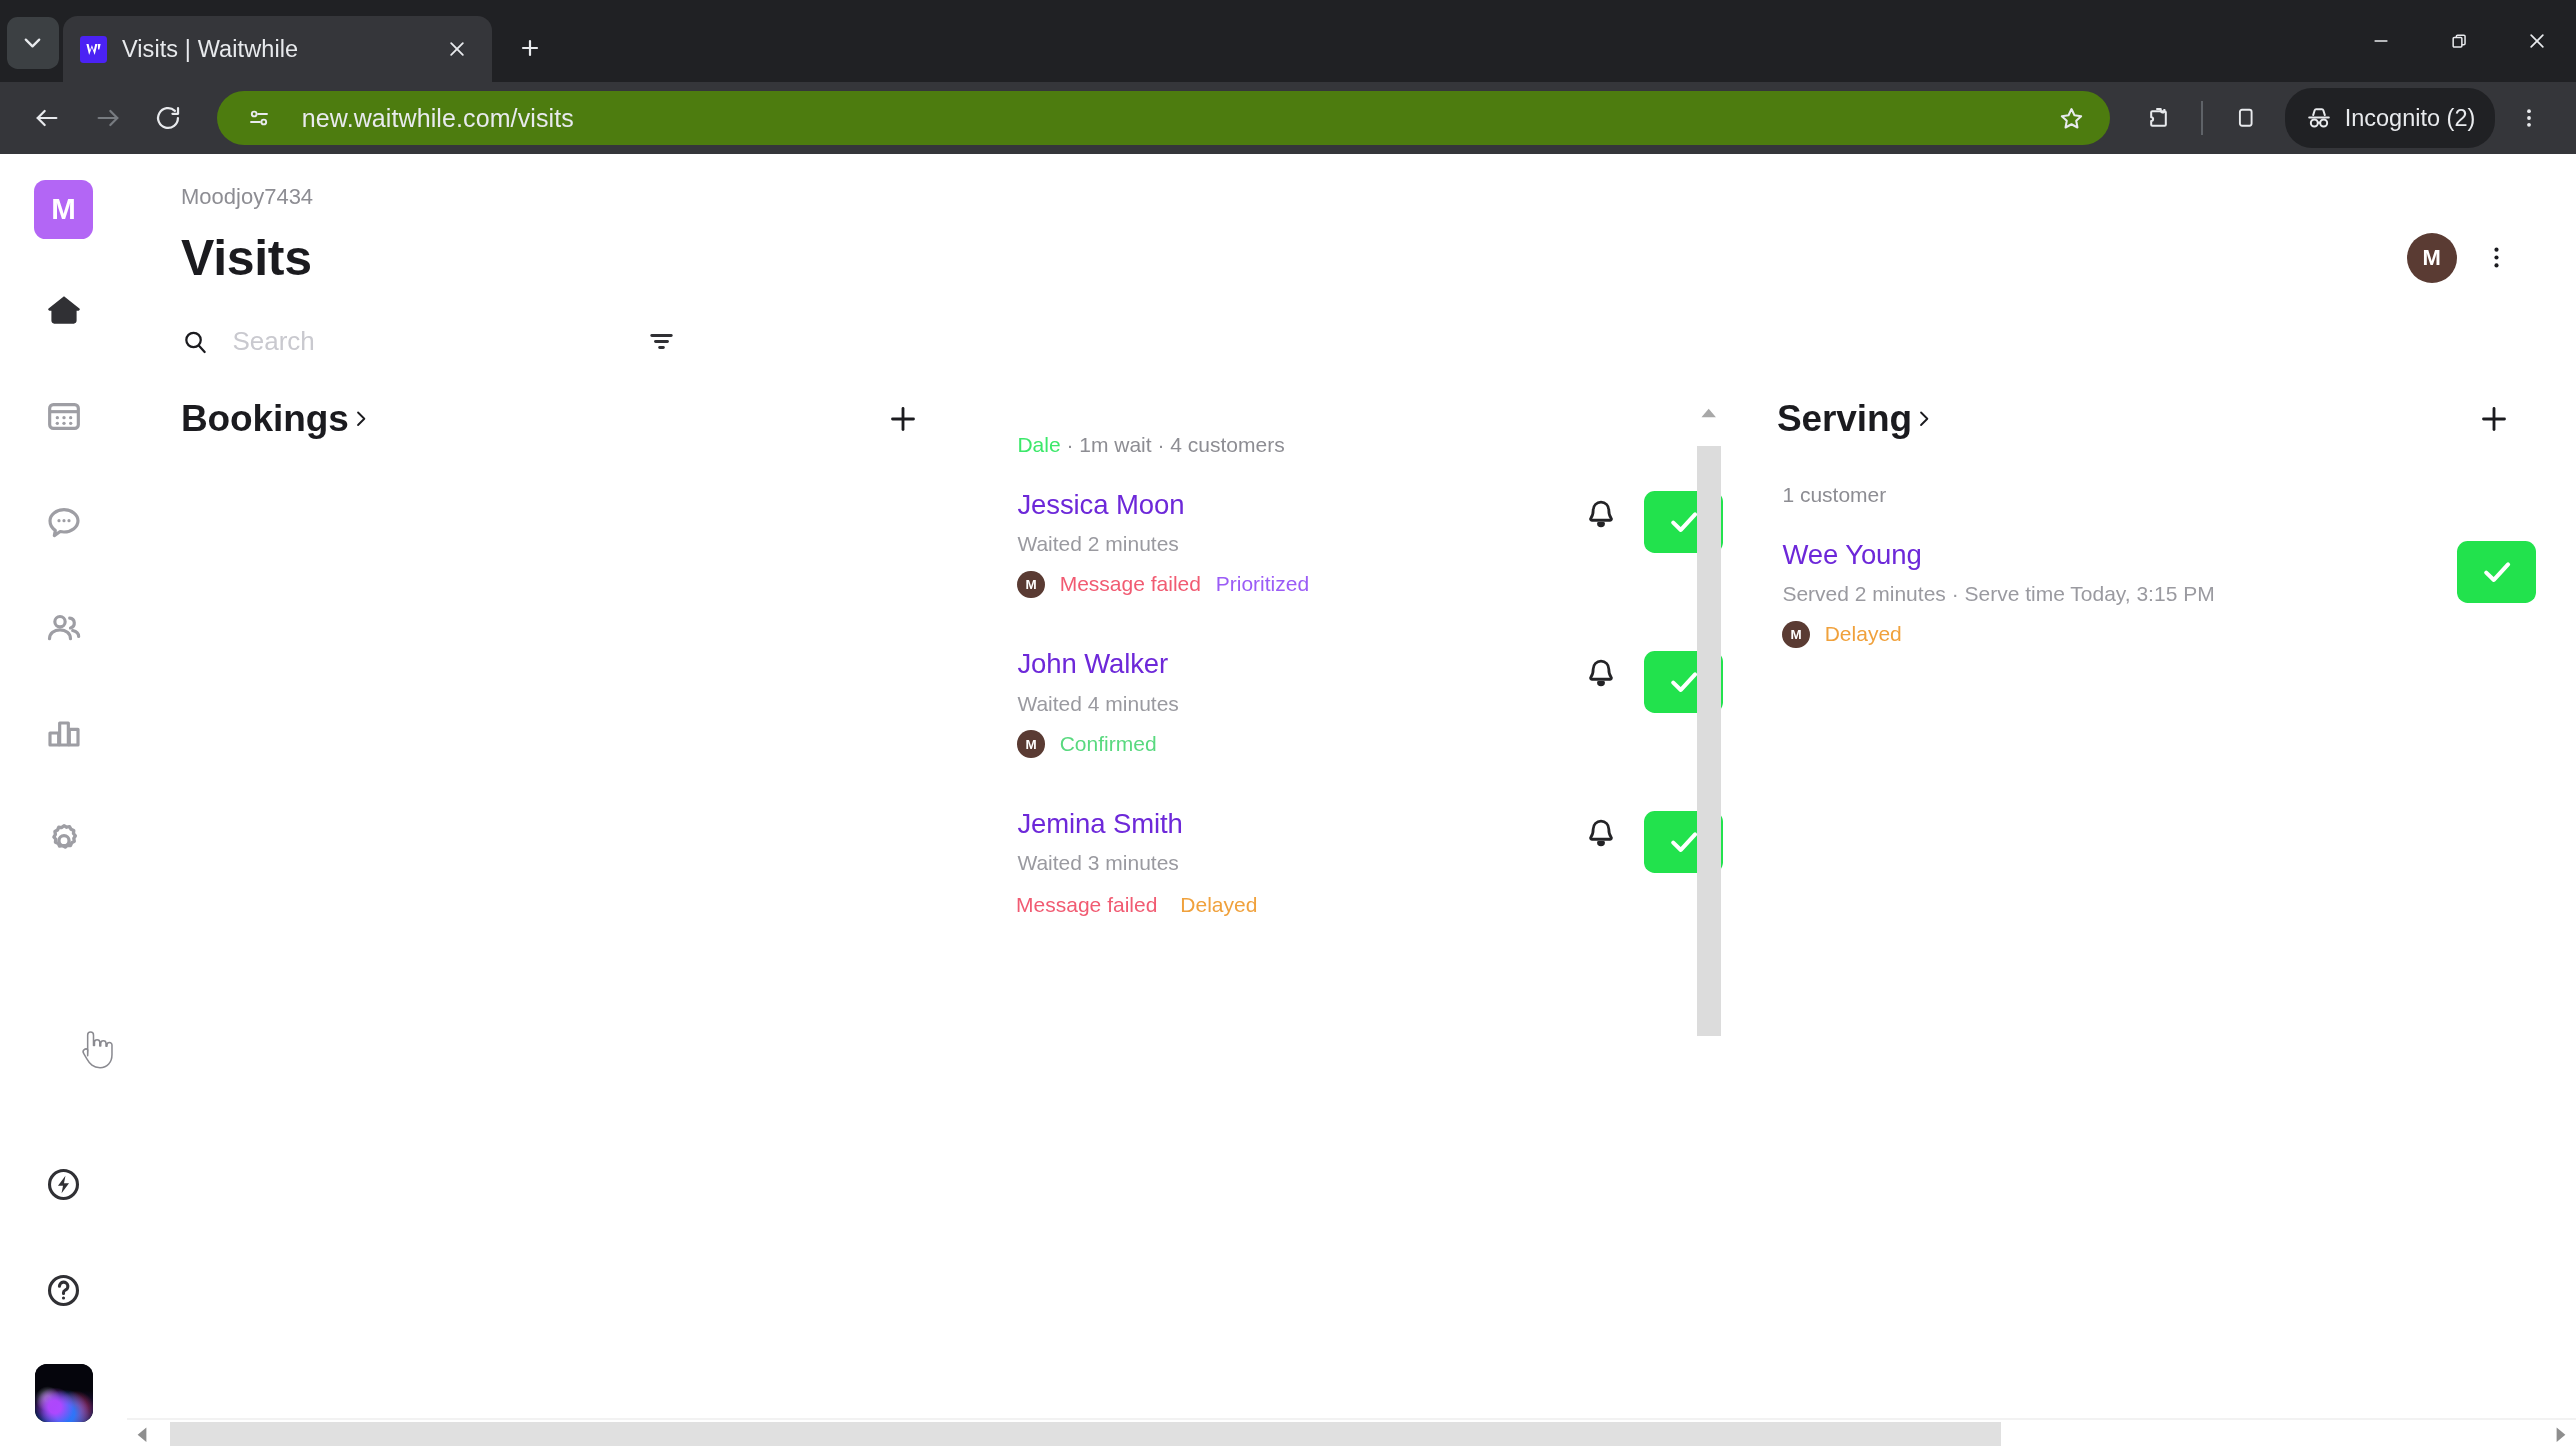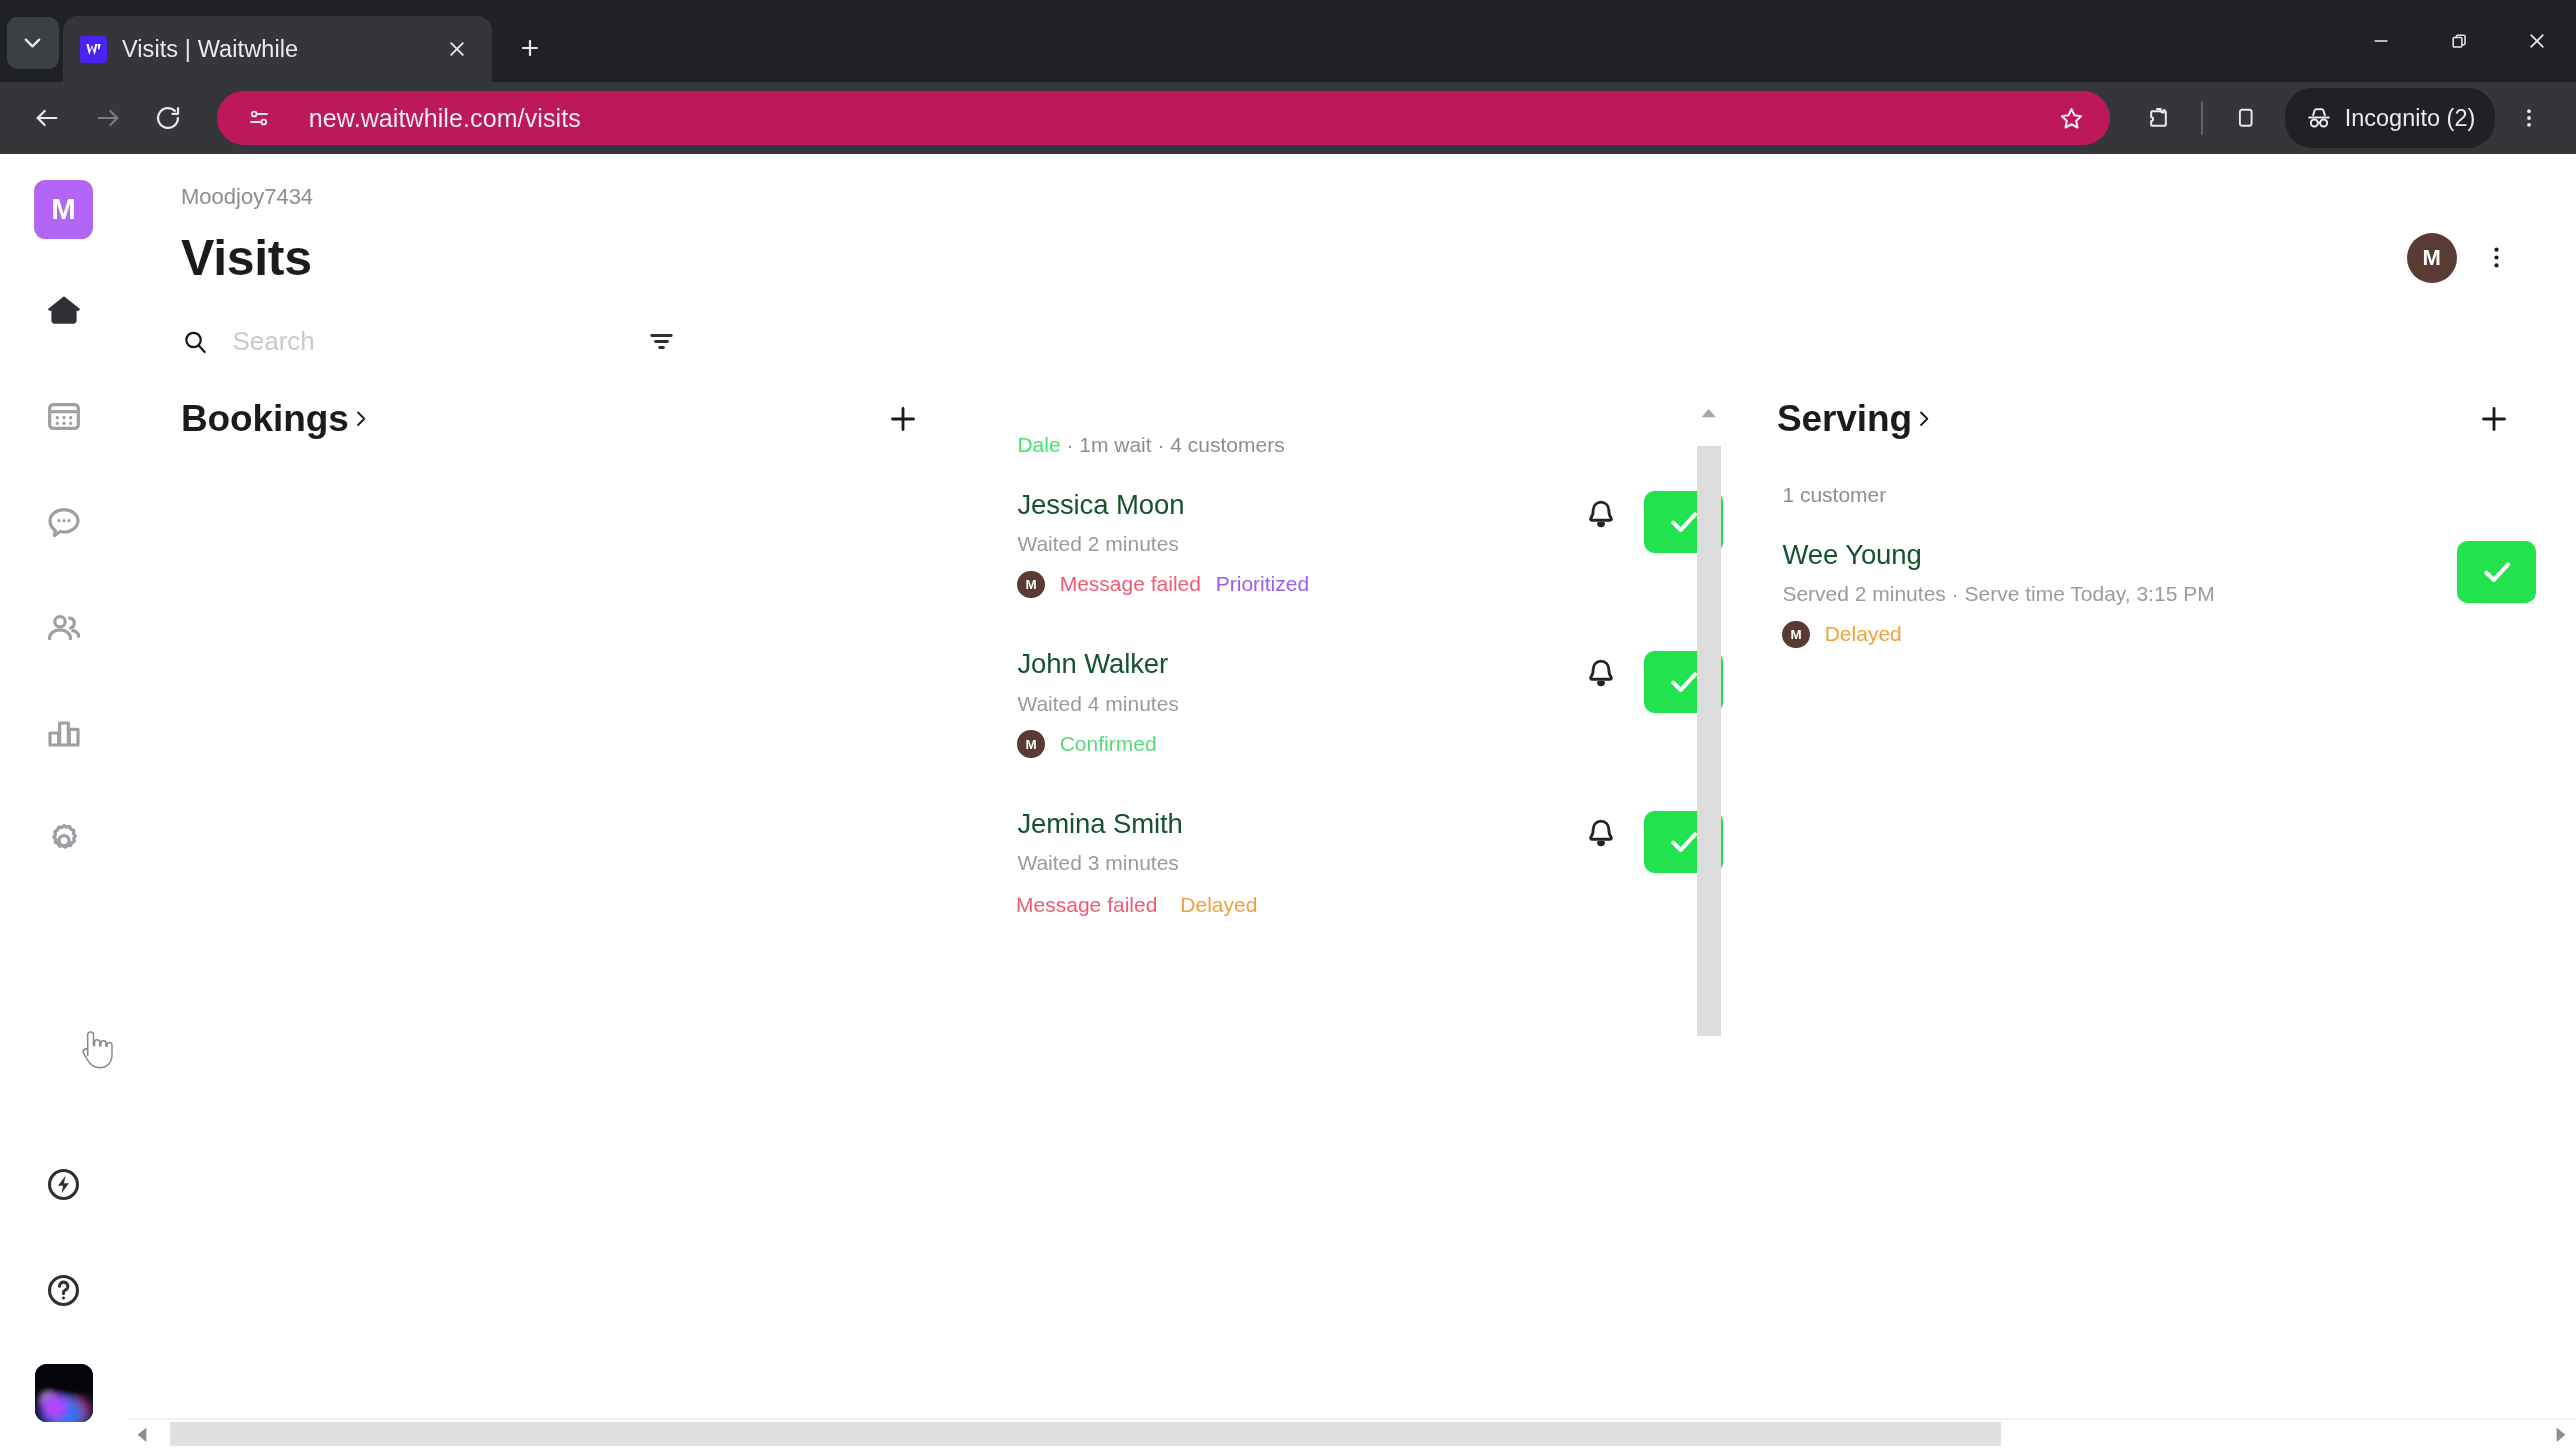--- a/index.html
+++ b/index.html
@@ -48,23 +48,23 @@
 
   .toolbar {
     height: 72px; background: #35363a; display: flex; align-items: center;
     padding: 0 20px; gap: 6.7px; flex: none;
   }
   .tb-icon-btn {
     width: 54px; height: 54px; border-radius: 50%; display: flex;
     align-items: center; justify-content: center; cursor: pointer; flex: none;
   }
   .omnibox {
-    flex: 1; height: 54px; background: #be185d; border-radius: 27px;
+    flex: 1; height: 54px; background: #4d7c0f; border-radius: 27px;
     display: flex; align-items: center; padding: 0 10.7px 0 20px; margin: 0 14.8px;
-    gap: 28px; cursor: text; min-width: 0;
+    gap: 21px; cursor: text; min-width: 0;
   }
   .omnibox-site-btn {
     width: 44px; height: 44px; border-radius: 50%; display:flex; align-items:center;
     justify-content:center; flex: none; cursor: pointer;
   }
   .omnibox-url {
     color: #e8eaed; font-size: 25px; flex: 1; white-space: nowrap; overflow: hidden;
     letter-spacing: 0.1px;
   }
   .tb-sep { width: 1.3px; height: 34px; background: #5f6368; margin: 0 9.4px; flex: none; }
@@ -150,21 +150,21 @@
   .col-head-spacer { flex: 1; }
   .col-add { width: 50px; height: 50px; display:flex; align-items:center; justify-content:center; cursor: pointer; }
 
   .col-meta { font-size: 21px; color: #8d8d93; padding: 39px 0 0 5.4px; }
   .col-meta .open { color: #3ce86a; }
 
   .col-list { margin-top: 32px; position: relative; flex: 1; min-height: 0; overflow: hidden; }
 
   .entry { position: relative; padding: 0 0 0 5.4px; margin-bottom: 50px; display: flex; align-items: flex-start; cursor: pointer; }
   .entry-main { flex: 1; min-width: 0; }
-  .entry-name { font-size: 27.5px; color: #14532d; letter-spacing: -0.1px; }
+  .entry-name { font-size: 27.5px; color: #6d28d9; letter-spacing: -0.1px; }
   .entry-sub { font-size: 21px; color: #9a9aa0; margin-top: 11.4px; }
   .entry-tags { display: flex; align-items: center; gap: 14.8px; margin-top: 14.8px; }
   .tag-avatar {
     width: 27.5px; height: 27.5px; border-radius: 50%; background: #5a3b33; color: #fff;
     display: flex; align-items: center; justify-content: center; font-size: 13.4px;
     font-weight: bold; flex: none;
   }
   .tag { font-size: 21px; }
   .tag-failed { color: #f15b72; }
   .tag-prioritized { color: #9b5cf6; }

